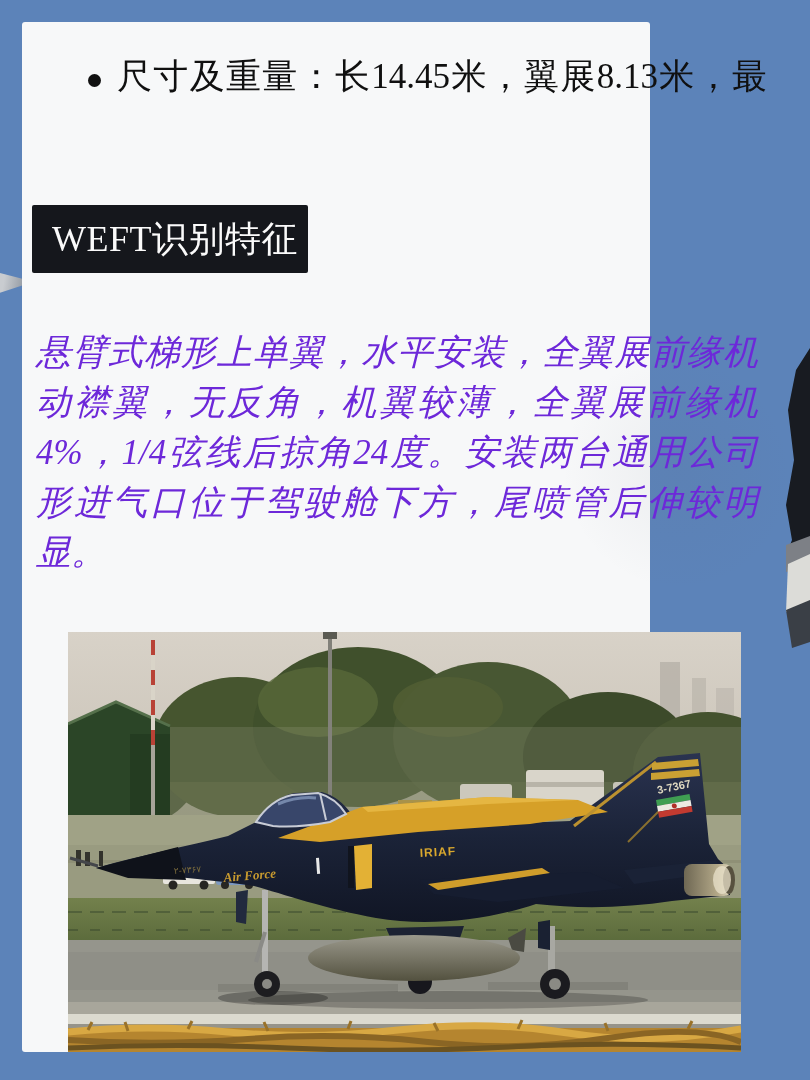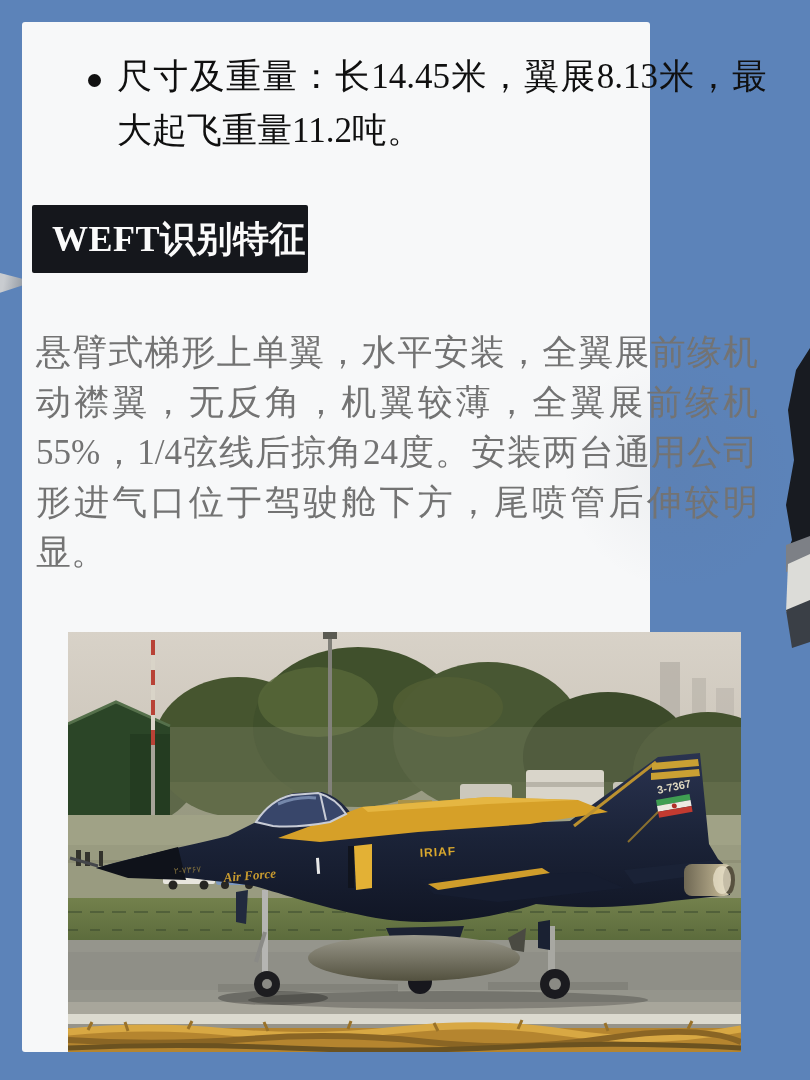--- a/index.html
+++ b/index.html
@@ -42,26 +42,25 @@
 
   .justify-line { text-align: justify; text-align-last: justify; }
   .b-line, .p-line { white-space: nowrap; }
   .justify-line { white-space: normal; }
 
   .section-header {
     position: absolute; left: 10px; top: 183px; width: 276px; height: 68px;
     background: #15171c; color: #fafafa; font-size: 36px;
     line-height: 68px; padding: 0 0 0 20px; border-radius: 2px;
     letter-spacing: 0.5px;
-    font-weight: bold;
   }
 
   .paragraph {
     position: absolute; left: 14px; top: 306px; width: 722px;
-    font-size: 35px; line-height: 50px; color: #737373;
+    font-size: 35px; line-height: 50px; color: #6d28d9; font-style: italic;
   }
 
   .photo {
     position: absolute; left: 46px; top: 610px; width: 673px; height: 420px;
     overflow: hidden; background: #c9c2b6;
   }
   .photo svg { display: block; }
 </style>
 </head>
 <body>
@@ -78,32 +77,31 @@
     </svg>
   </div>
 
   <div class="card">
     <div class="card-watermark"></div>
 
     <div class="bullet-row">
       <span class="bullet-dot"></span>
       <div class="bullet-text">
         <div class="b-line justify-line">尺寸及重量：长14.45米，翼展8.13米，最</div>
-        <div class="b-line">大起飞重量11.2吨。</div>
       </div>
     </div>
 
     <div class="section-header">
       <span>WEFT识别特征</span>
     </div>
 
     <div class="paragraph">
       <div class="p-line justify-line">悬臂式梯形上单翼，水平安装，全翼展前缘机</div>
       <div class="p-line justify-line">动襟翼，无反角，机翼较薄，全翼展前缘机</div>
-      <div class="p-line justify-line">55%，1/4弦线后掠角24度。安装两台通用公司</div>
+      <div class="p-line justify-line">4%，1/4弦线后掠角24度。安装两台通用公司</div>
       <div class="p-line justify-line">形进气口位于驾驶舱下方，尾喷管后伸较明</div>
       <div class="p-line">显。</div>
     </div>
 
     <div class="photo">
       <svg width="673" height="420" viewBox="0 0 673 420">
         <defs>
           <linearGradient id="skyGrad" x1="0" y1="0" x2="0" y2="1">
             <stop offset="0" stop-color="#d8d2c8"></stop>
               <stop offset="1" stop-color="#c5beb2"></stop>

